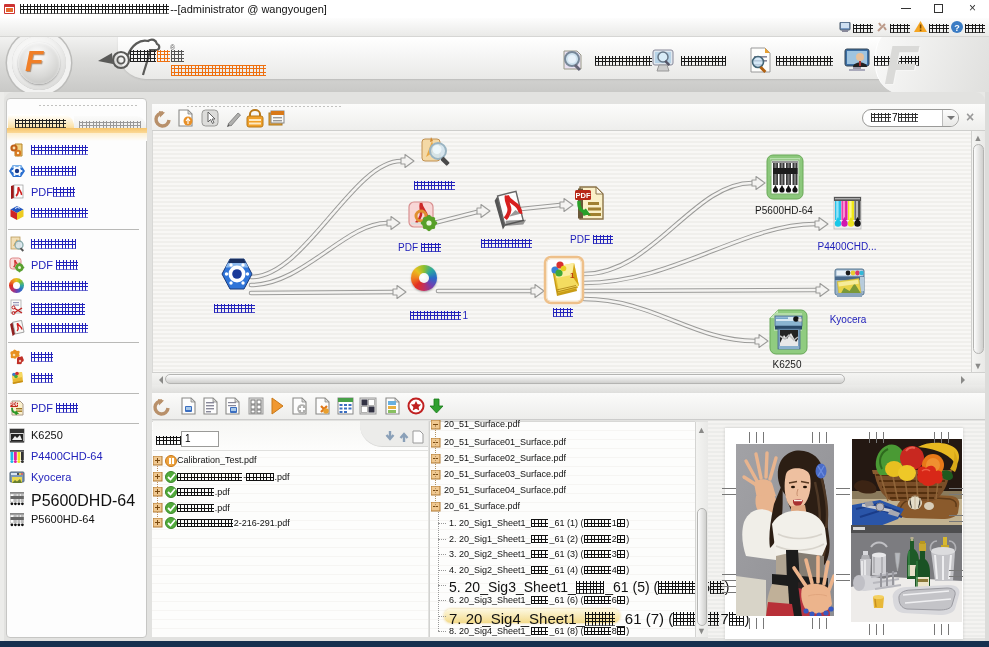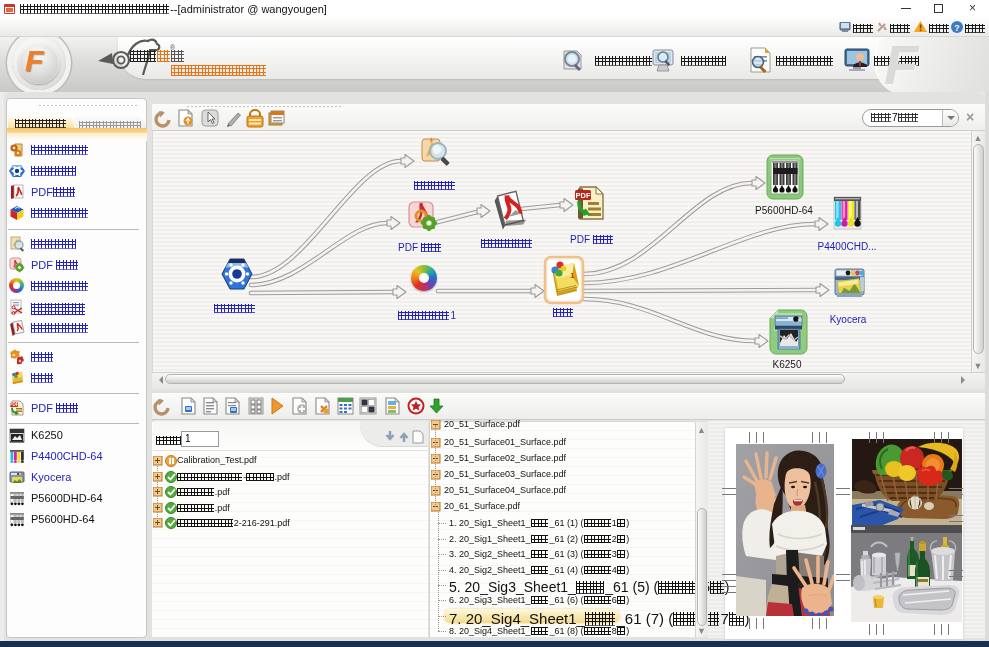--- a/index.html
+++ b/index.html
@@ -310,21 +310,21 @@
       <rect x="1.5" y="3" width="2.8" height="8" fill="url(#gr)" stroke="#999" stroke-width=".4"></rect>
       <rect x="5" y="3" width="2.8" height="8" fill="#bbb"></rect>
       <rect x="8.5" y="3" width="2.8" height="8" fill="#bbb"></rect>
       <rect x="12" y="3" width="2.8" height="8" fill="#bbb"></rect>
       <rect x="1.5" y="5" width="13.3" height="3" fill="#666"></rect>
       <circle cx="2.9" cy="12.8" r="1.4" fill="#111"></circle>
       <circle cx="6.4" cy="12.8" r="1.4" fill="#111"></circle>
       <circle cx="9.9" cy="12.8" r="1.4" fill="#111"></circle>
       <circle cx="13.4" cy="12.8" r="1.4" fill="#111"></circle>
     </svg>
-<div class="abs" style="left:31px;top:492px;font-size:11px;color:#111">P5600DHD-64</div>
+<div class="abs" style="left:31px;top:492px;font-size:16px;color:#111">P5600DHD-64</div>
 <svg class="abs" style="left:9px;top:512px" width="16" height="16">
       <rect x="1" y="1" width="14" height="1.8" fill="#888"></rect>
       <rect x="1.5" y="3" width="2.8" height="8" fill="url(#gr)" stroke="#999" stroke-width=".4"></rect>
       <rect x="5" y="3" width="2.8" height="8" fill="#bbb"></rect>
       <rect x="8.5" y="3" width="2.8" height="8" fill="#bbb"></rect>
       <rect x="12" y="3" width="2.8" height="8" fill="#bbb"></rect>
       <rect x="1.5" y="5" width="13.3" height="3" fill="#666"></rect>
       <circle cx="2.9" cy="12.8" r="1.4" fill="#111"></circle>
       <circle cx="6.4" cy="12.8" r="1.4" fill="#111"></circle>
       <circle cx="9.9" cy="12.8" r="1.4" fill="#111"></circle>
@@ -564,21 +564,21 @@
     </svg>
   </div>
 <div class="abs" style="left:411px;top:265px;width:26px;height:26px;border-radius:50%;background:conic-gradient(#8cc030,#2aa8a0,#2a68c8,#7040b0,#c03060,#e23020,#f08020,#e8c020,#8cc030);box-shadow:0 1px 2px rgba(0,0,0,.3)">
     <div style="position:absolute;left:8px;top:8px;width:10px;height:10px;border-radius:50%;background:radial-gradient(circle at 40% 35%,#ffffff,#ececea)"></div>
   </div>
 <div class="nlabel" style="left:400px;top:179px;width:70px"><span class="z zb">方正预飞</span></div>
 <div class="nlabel" style="left:385px;top:241px;width:70px">PDF <span class="z zb">工具</span></div>
 <div class="nlabel" style="left:472px;top:237px;width:70px"><span class="z zb">页码处理器</span></div>
 <div class="nlabel" style="left:557px;top:233px;width:70px">PDF <span class="z zb">导出</span></div>
 <div class="nlabel" style="left:200px;top:302px;width:70px"><span class="z zb">规范化器</span></div>
-<div class="nlabel" style="left:387px;top:309px;width:80px"><span class="z zb">色彩管理器</span>1</div>
+<div class="nlabel" style="left:399px;top:309px;width:80px"><span class="z zb">色彩管理器</span>1</div>
 <div class="nlabel" style="left:528px;top:306px;width:70px"><span class="z zb">折手</span></div>
 <div class="nlabel2" style="left:749px;top:205px;width:70px">P5600HD-64</div>
 <div class="nlabel" style="left:812px;top:241px;width:70px">P4400CHD...</div>
 <div class="nlabel" style="left:813px;top:314px;width:70px">Kyocera</div>
 <div class="nlabel2" style="left:752px;top:359px;width:70px">K6250</div>
 <div class="abs sb" style="left:971px;top:131px;width:14px;height:241px;border-left:1px solid #d0d0ce"></div>
 <div class="abs sbarr" style="left:971px;top:133px;width:14px">▲</div>
 <div class="abs sbarr" style="left:971px;top:361px;width:14px">▼</div>
 <div class="abs thumb" style="left:973px;top:144px;width:11px;height:210px"></div>
 <div class="abs sbh" style="left:152px;top:372px;width:833px;height:13px;border-top:1px solid #d0d0ce"></div>

